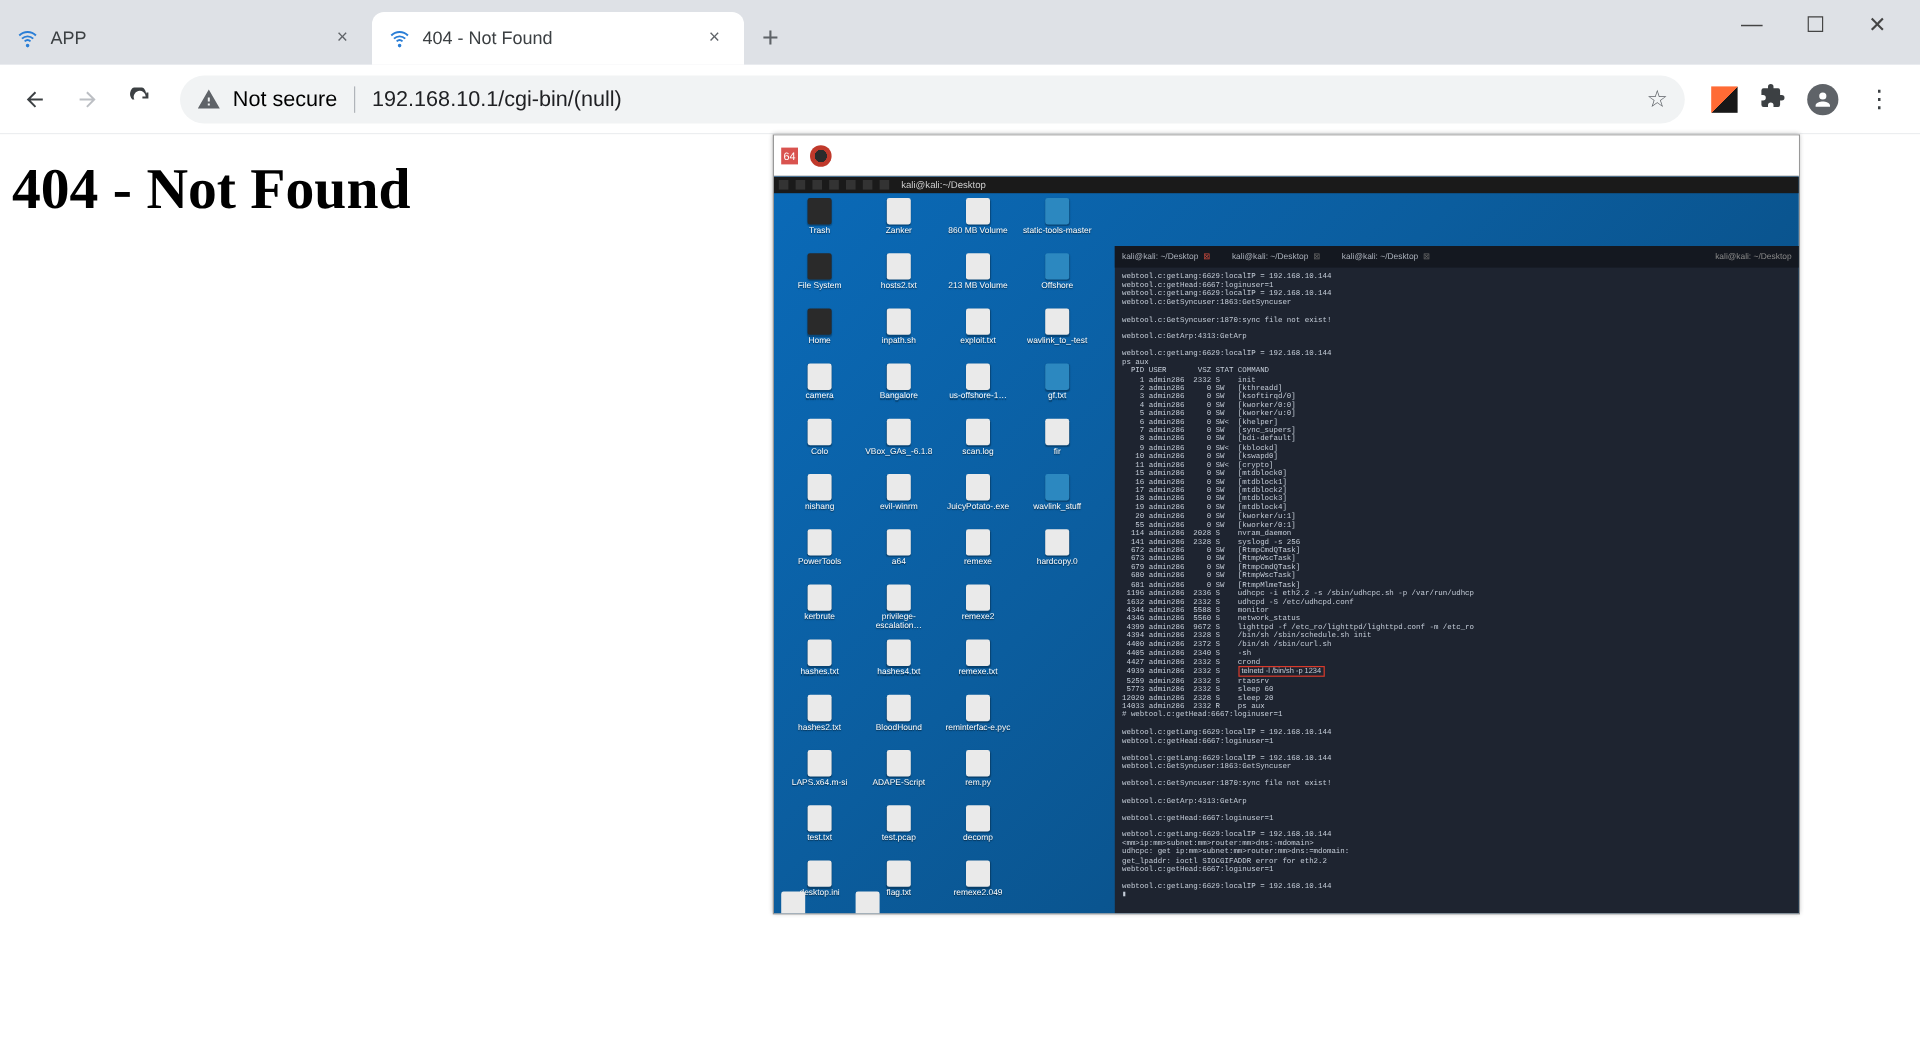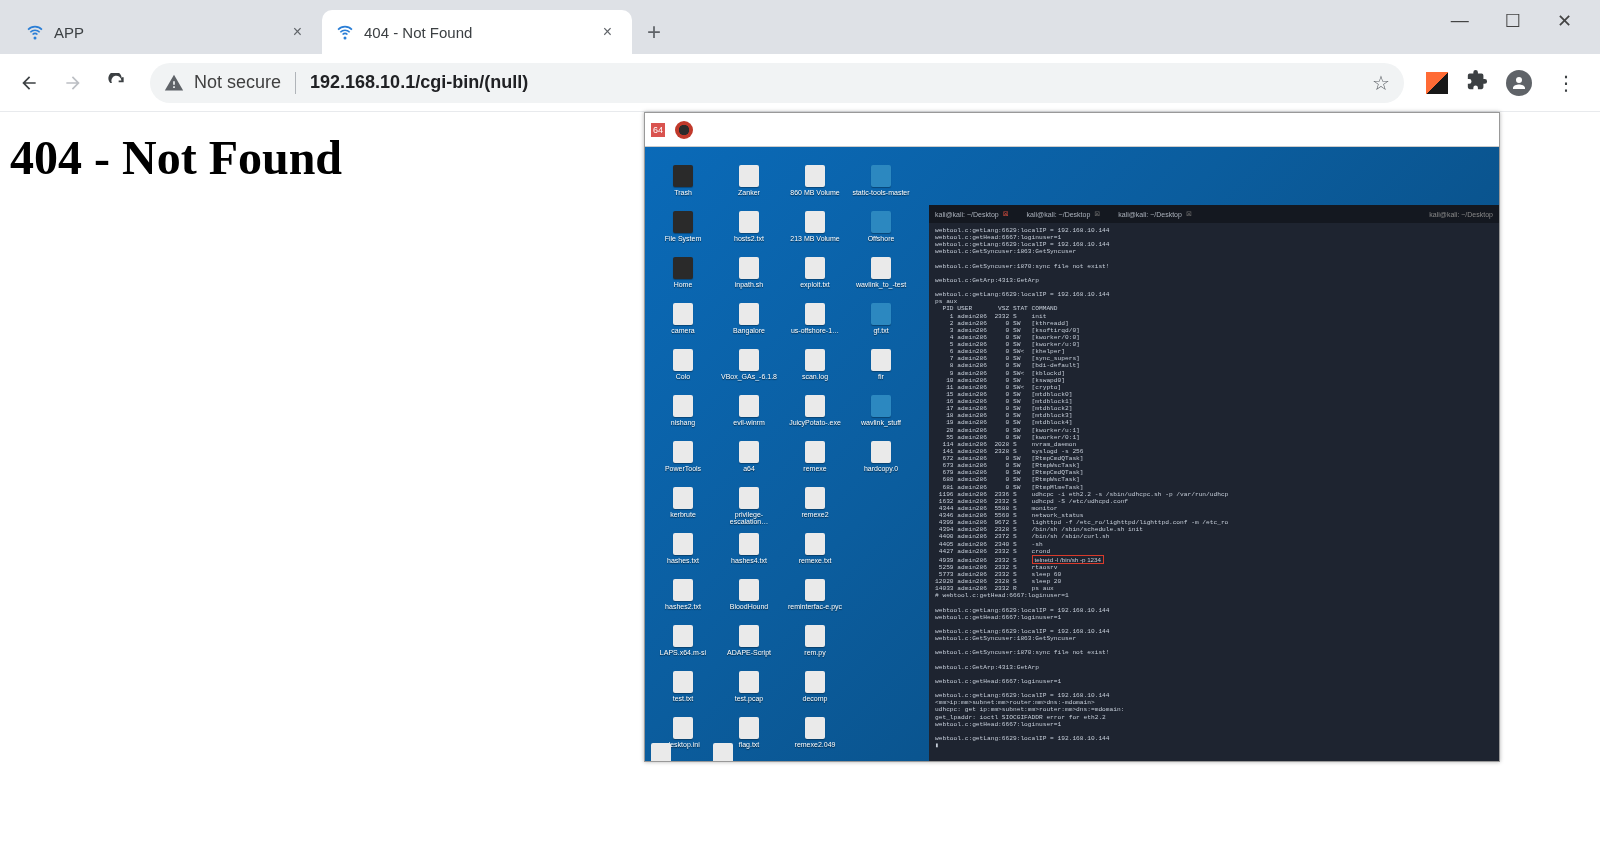--- a/index.html
+++ b/index.html
@@ -3,40 +3,40 @@
 <meta charset="utf-8">
 <style>
   * { margin:0; padding:0; box-sizing:border-box; font-family:"Segoe UI",Arial,sans-serif; }
   body { width:1600px; height:868px; background:#fff; overflow:hidden; position:relative; }
 
   
   .win-controls { position:absolute; top:0; right:0; display:flex; gap:36px; padding:10px 28px; color:#333; z-index:5; }
   .win-controls span { font-size:18px; color:#444; cursor:default; }
 
   
-  .tabstrip { height:54px; background:#dee1e6; display:flex; align-items:flex-end; padding-left:12px; }
+  .tabstrip { height:54px; background:#dee1e6; display:flex; align-items:flex-end; padding-left:0; }
   .tab { display:flex; align-items:center; height:44px; padding:0 14px; border-radius:10px 10px 0 0; min-width:310px; position:relative; }
   .tab.active { background:#fff; }
   .tab.inactive { background:transparent; }
   .tab .favicon { width:18px; height:18px; margin-right:10px; display:flex; align-items:center; justify-content:center; }
   .tab .title { flex:1; font-size:15px; color:#3c4043; white-space:nowrap; overflow:hidden; text-overflow:ellipsis; }
   .tab .close { font-size:16px; color:#5f6368; padding:0 6px; font-family:Arial; }
   .newtab { width:36px; height:36px; display:flex; align-items:center; justify-content:center; font-size:24px; color:#5f6368; margin-left:4px; margin-bottom:4px; }
   .wifi-icon svg { width:18px; height:18px; }
 
   
   .toolbar { height:58px; background:#fff; border-bottom:1px solid #e8eaed; display:flex; align-items:center; padding:0 10px; gap:6px; }
   .nav-btn { width:38px; height:38px; display:flex; align-items:center; justify-content:center; color:#5f6368; font-size:22px; }
   .nav-btn.disabled { color:#bcbfc4; }
   .nav-btn svg { width:20px; height:20px; }
   .omnibox { flex:1; height:40px; background:#f1f3f4; border-radius:20px; display:flex; align-items:center; padding:0 14px; margin:0 8px; }
   .omnibox .sec-icon { color:#5f6368; margin-right:10px; display:flex; }
-  .omnibox .sec-text { color:#404040; font-size:18px; margin-right:14px; }
+  .omnibox .sec-text { color:#000000; font-size:18px; margin-right:14px; }
   .omnibox .divider { width:1px; height:22px; background:#b0b4b9; margin-right:14px; }
-  .omnibox .url { font-size:18px; color:#202124;font-weight:bold; }
+  .omnibox .url { font-size:18px; color:#202124; }
   .omnibox .star { margin-left:auto; color:#5f6368; font-size:20px; }
   .ext-icons { display:flex; align-items:center; gap:18px; padding:0 8px; }
   .ext-icons span,.ext-icons svg { color:#3c4043; font-size:20px; }
   .burp { width:22px; height:22px; background:linear-gradient(135deg,#ff6b35 50%,#181818 50%); }
   .puzzle svg{width:22px;height:22px;fill:#3c4043;}
   .avatar{width:26px;height:26px;border-radius:50%;background:#5f6368;display:flex;align-items:center;justify-content:center;}
   .avatar svg{width:18px;height:18px;fill:#fff;}
   .menu-dots{font-size:22px;color:#5f6368;padding:0 6px;}
 
   
@@ -152,20 +152,30 @@
 
 <div class="page">
   <h1>404 - Not Found</h1>
 
   <div class="vm">
     <div class="vm-title">
       <div class="vm-badge">64</div>
       <div class="vm-kali-logo"></div>
     </div>
     <div class="vm-body">
+      <div class="vm-taskbar">
+        <div class="sq"></div>
+        <div class="sq"></div>
+        <div class="sq"></div>
+        <div class="sq"></div>
+        <div class="sq"></div>
+        <div class="sq"></div>
+        <div class="sq"></div>
+        <span class="tasktext">kali@kali:~/Desktop</span>
+      </div>
 
       <div class="desktop-icons" id="desktop-icons">
           <div class="dicon">
             <div class="thumb dark"></div>
             <div class="lbl">Trash</div>
           </div>
           <div class="dicon">
             <div class="thumb"></div>
             <div class="lbl">Zanker</div>
           </div>

